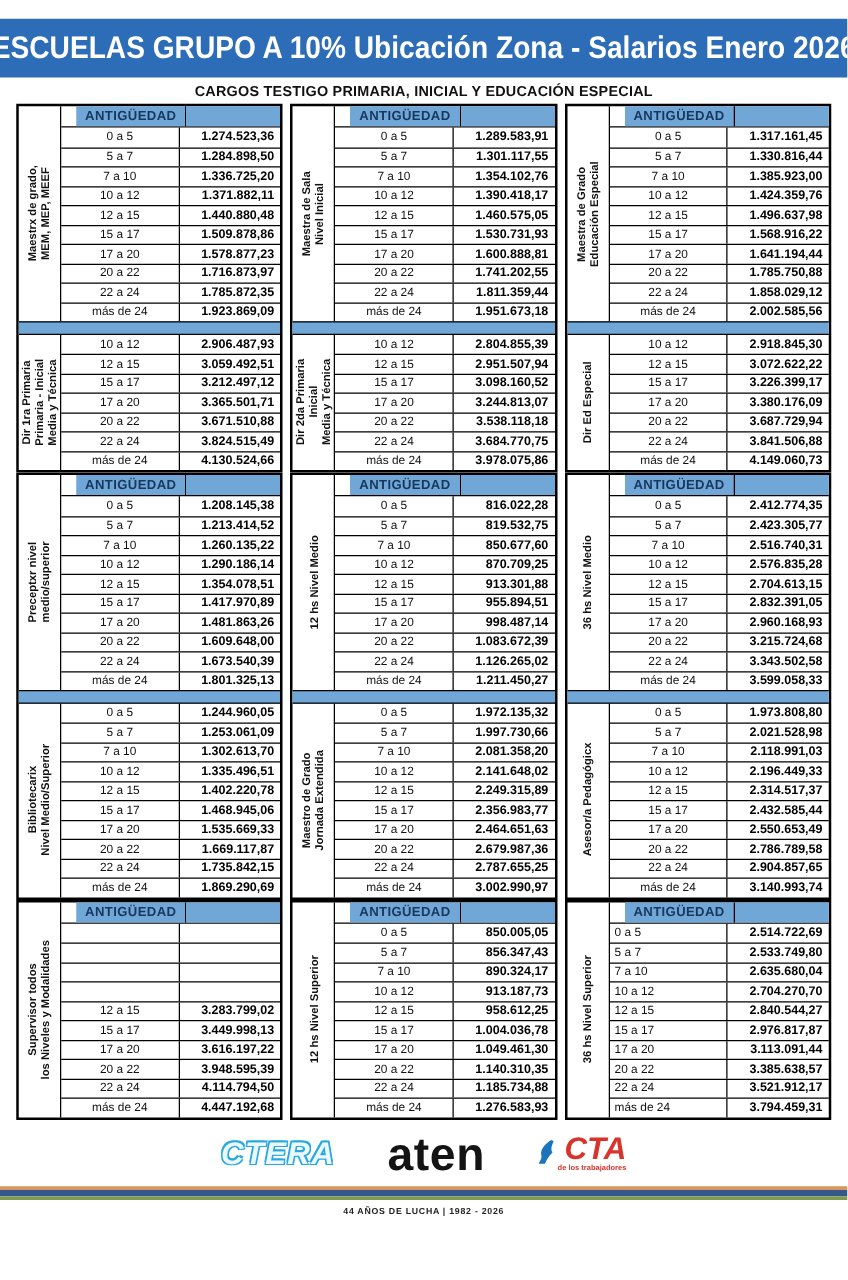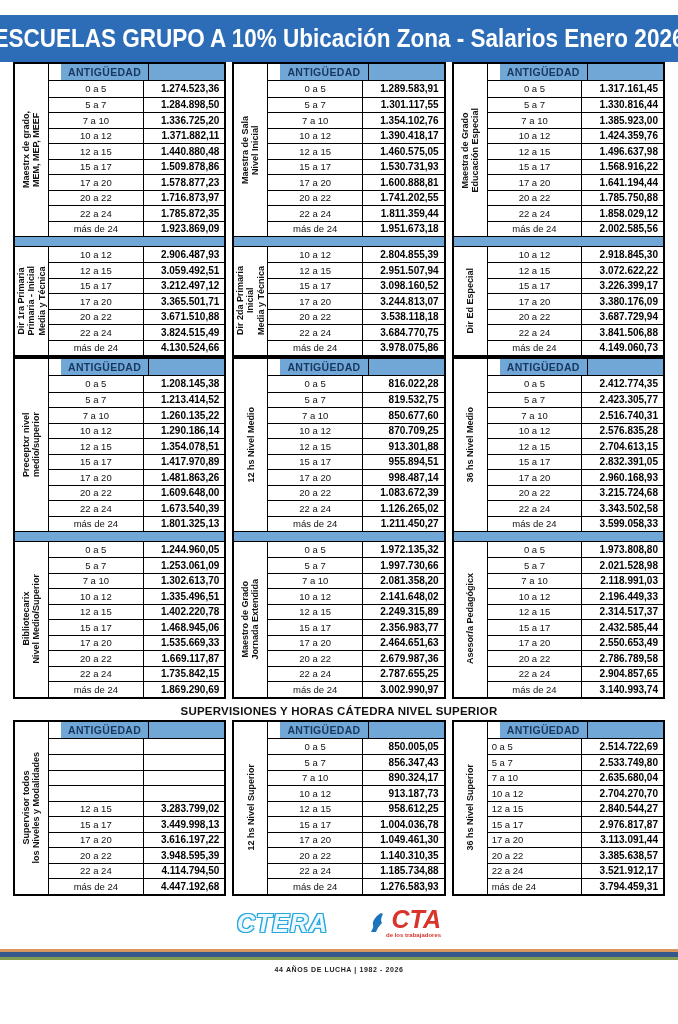--- a/index.html
+++ b/index.html
@@ -77,20 +77,21 @@
 <body>
 
 <div class="page">
 
   <header class="banner">
     <h1>ESCUELAS GRUPO A  10% Ubicación Zona - Salarios Enero 2026</h1>
   </header>
 
   <main id="sections">
       <div class="section-block">
+        <div class="sec-title">CARGOS TESTIGO PRIMARIA, INICIAL Y EDUCACIÓN ESPECIAL</div>
         <div class="groups">
           <div class="group">
             <div class="band">
               <div class="vlabel">
                 <span>Maestrx de grado,
 MEM, MEP, MEEF</span>
               </div>
               <div class="rows">
                 <div class="hrow">
                   <div class="hc1">ANTIGÜEDAD</div>
@@ -665,21 +666,20 @@
                 <div class="row">
                   <div class="ac">más de 24</div>
                   <div class="vc">3.140.993,74</div>
                 </div>
               </div>
             </div>
           </div>
         </div>
       </div>
       <div class="section-block">
-        <div class="sec-title">SUPERVISIONES Y HORAS CÁTEDRA NIVEL SUPERIOR</div>
         <div class="groups">
           <div class="group">
             <div class="band">
               <div class="vlabel">
                 <span>Supervisor todos
 los Niveles y Modalidades</span>
               </div>
               <div class="rows">
                 <div class="hrow">
                   <div class="hc1">ANTIGÜEDAD</div>
@@ -834,20 +834,21 @@
               </div>
             </div>
           </div>
         </div>
       </div>
     </main>
 
   <footer class="footer">
     <div class="logos">
       <div class="ctera">CTERA</div>
+      <div class="aten">aten</div>
       <div class="cta">
         <span>
           <svg width="14" height="22" viewBox="0 0 14 22" aria-hidden="true">
             <path d="M11 1 C6 4 2 9 3 13 C4 16 1 19 1 20 L6 20 C7 17 9 14 12 11 C10 8 12 4 13 2 Z" fill="#1b75bc"></path>
           </svg>
         </span>
         <div class="cta-block">
           <span class="cta-text">CTA</span>
           <span class="cta-sub">de los trabajadores</span>
         </div>

